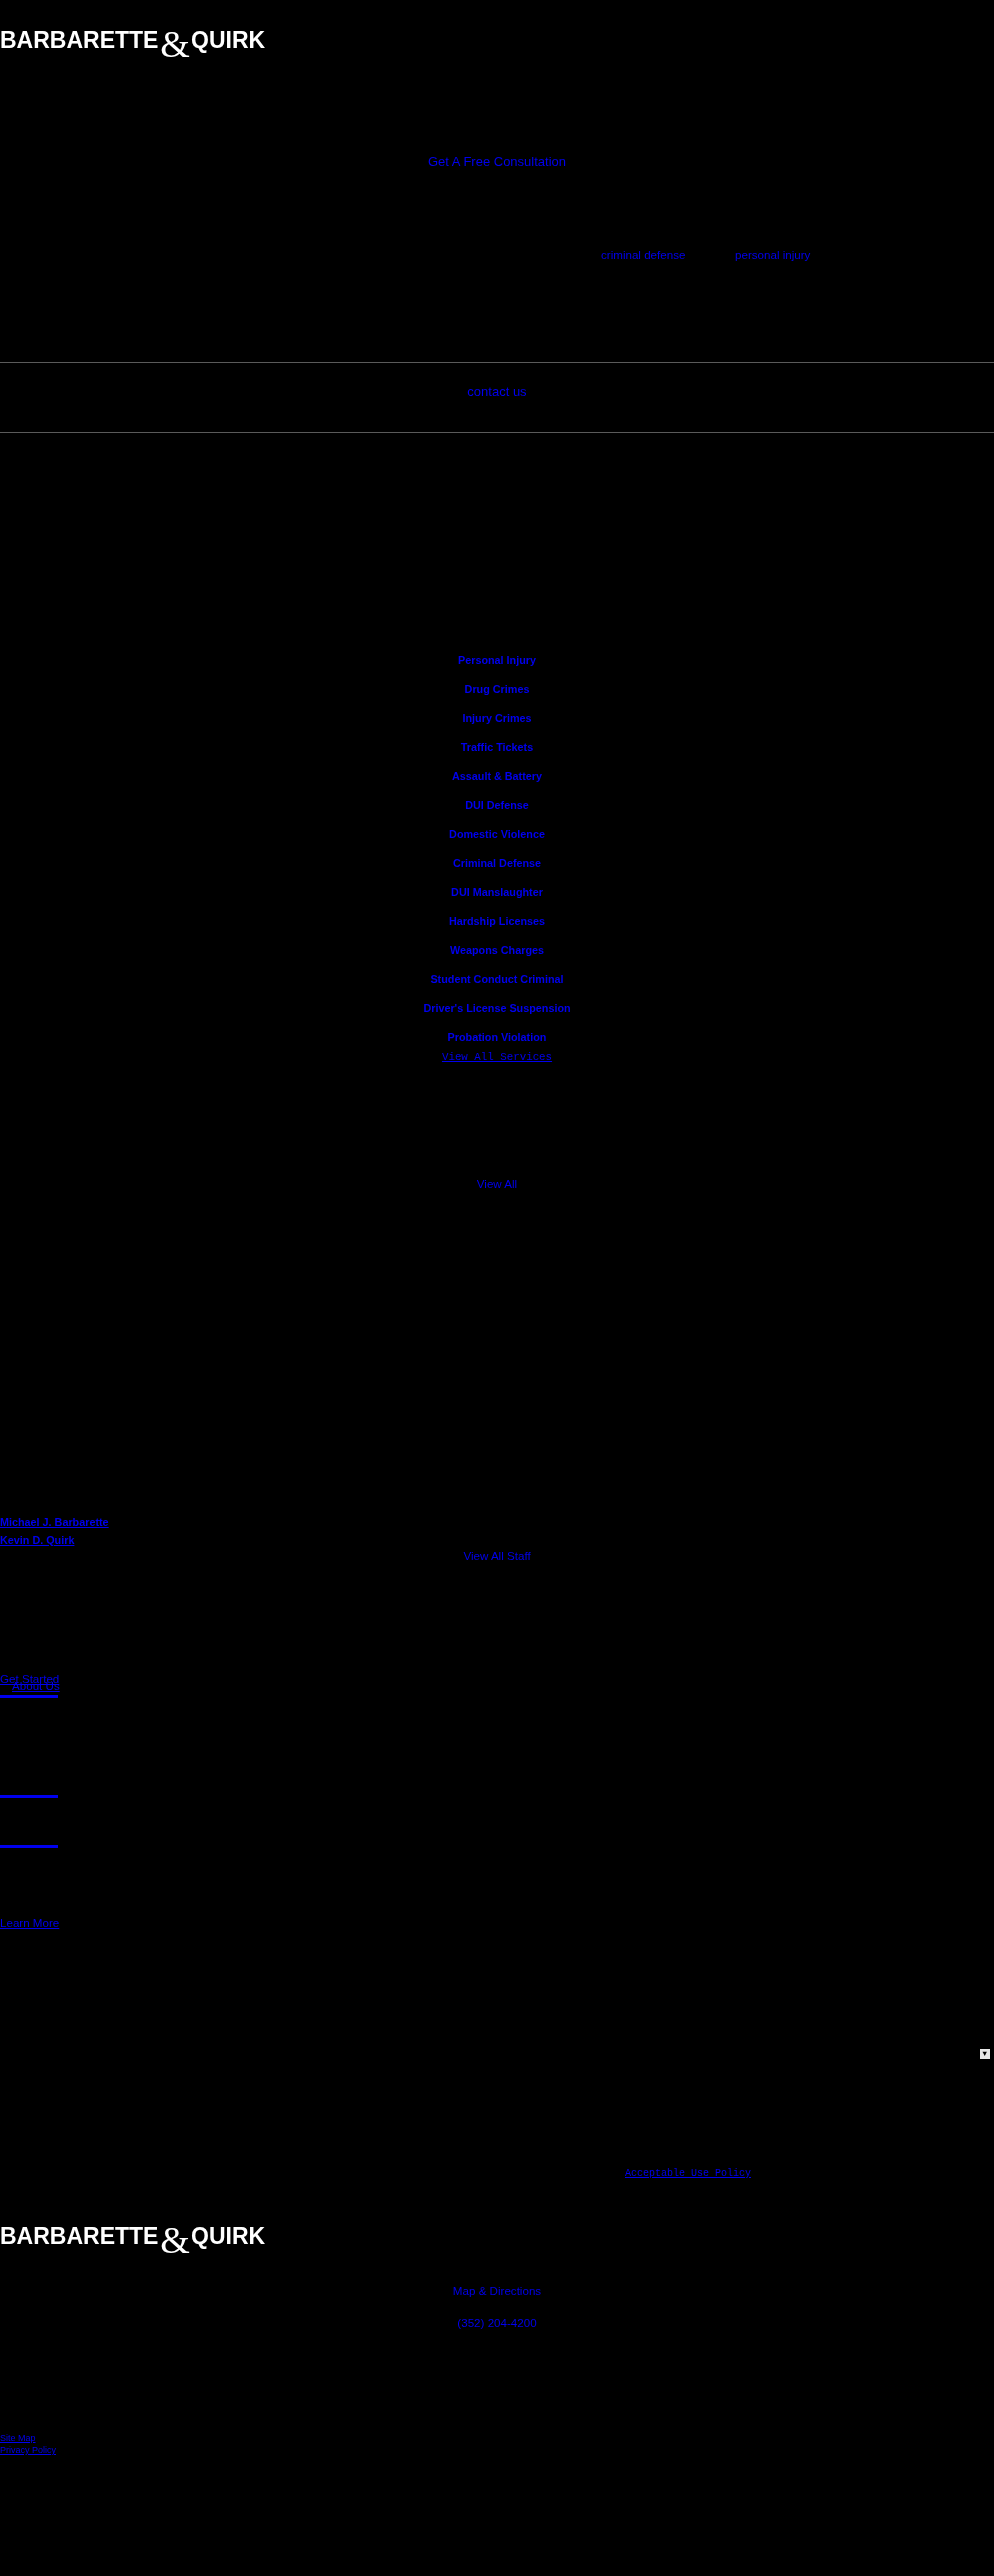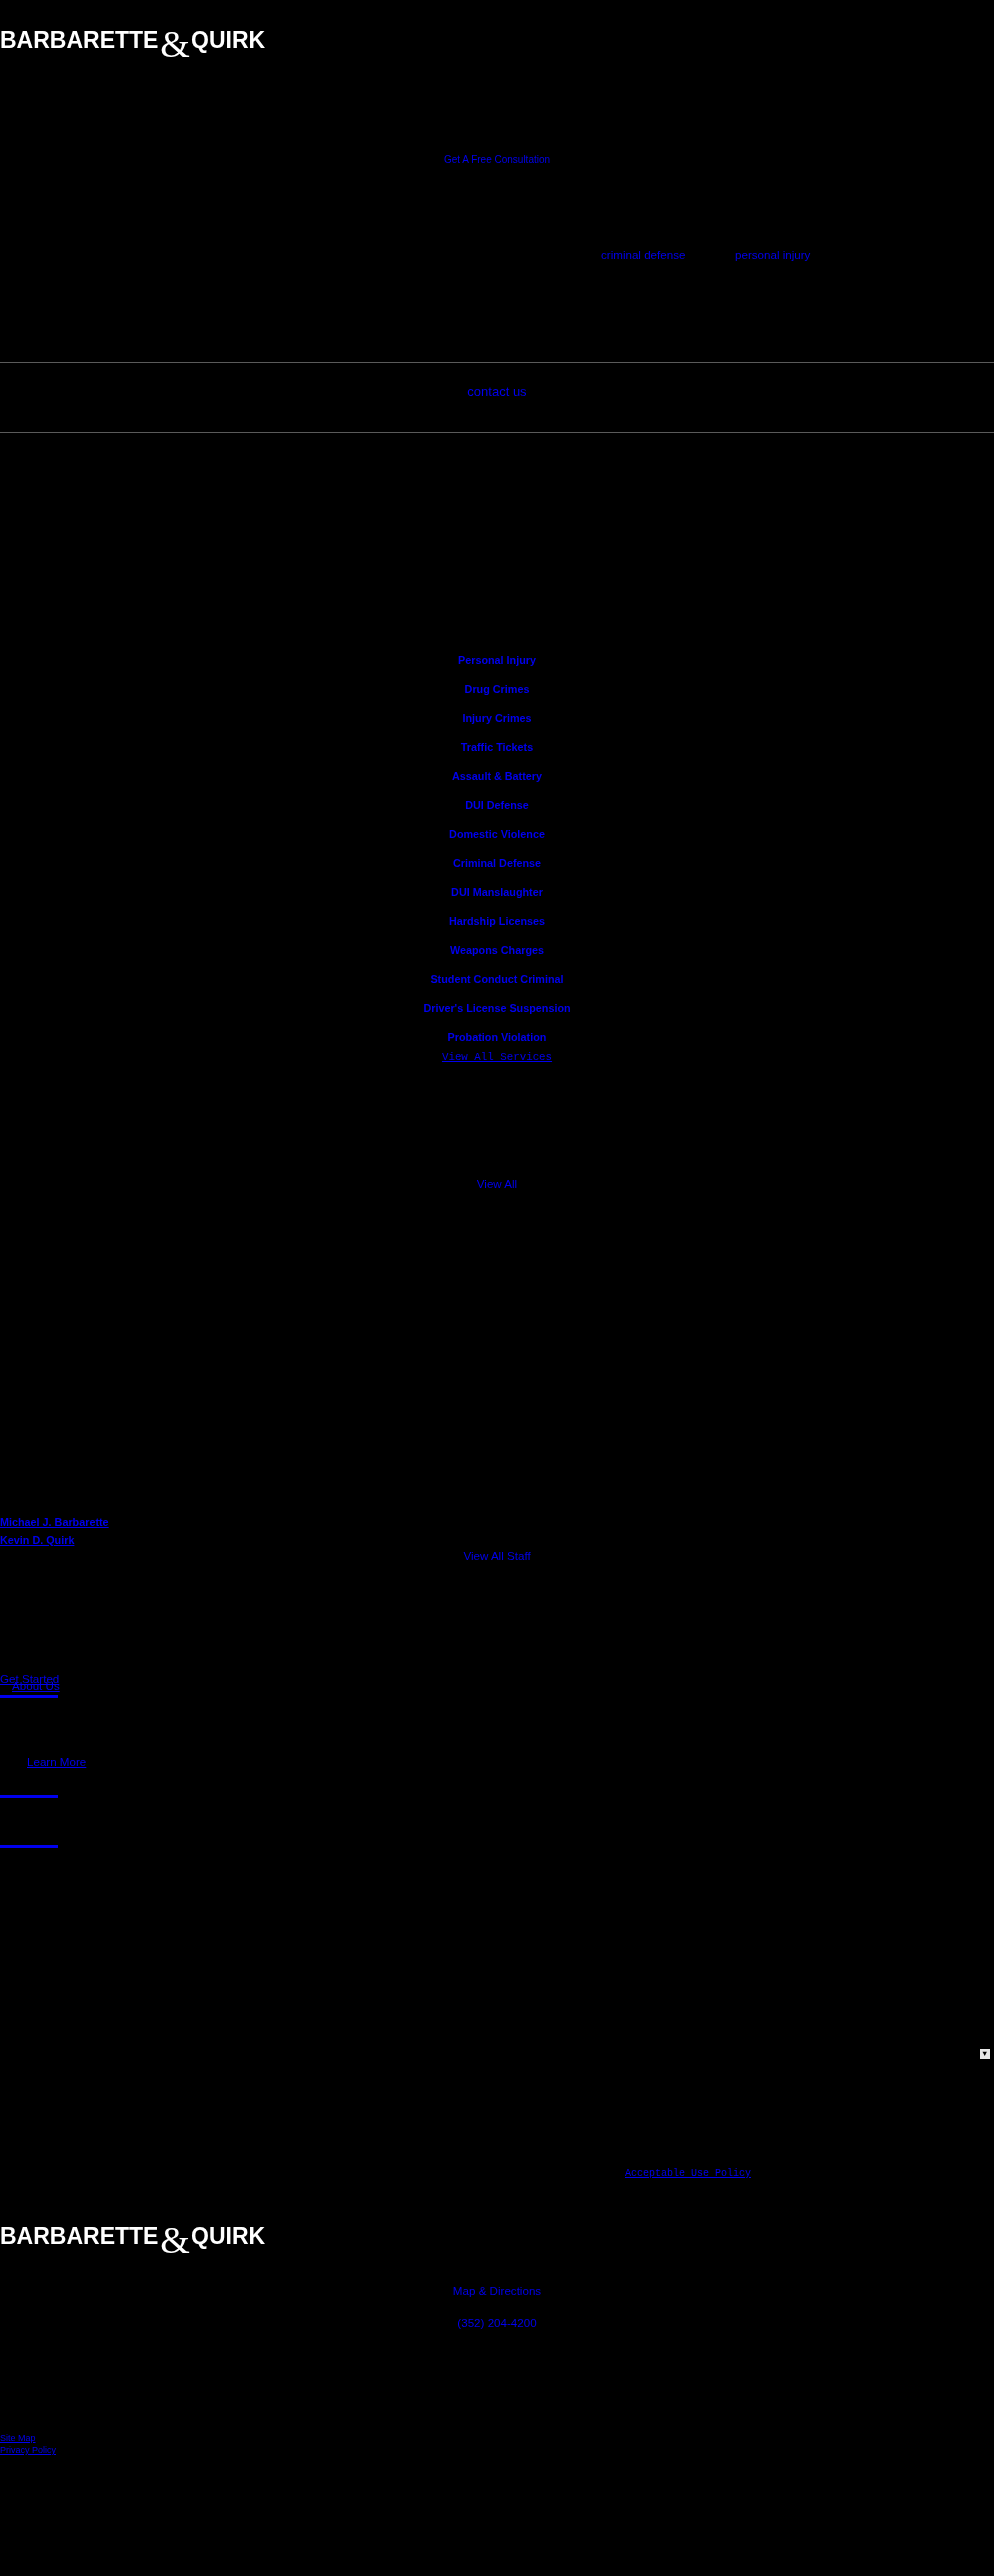--- a/index.html
+++ b/index.html
@@ -51,21 +51,21 @@
     font-size: 11.6px;
     text-decoration: none;
     white-space: nowrap;
   }
   .link.center { transform: translateX(-50%); }
   .ul { text-decoration: underline; }
 
   
   #hero-cta {
     left: 497px; top: 154px;
-    font-size: 10px;
+    font-size: 13px;
   }
 
   
   #tab-criminal { left: 601px; top: 248px; font-size: 11.6px; }
   #tab-personal { left: 735px; top: 248px; font-size: 11.6px; }
 
   
   .hr-line {
     position: absolute;
     left: 0; width: 994px;
@@ -129,21 +129,21 @@
     position: absolute;
     left: 0px;
     width: 58px;
     height: 2.5px;
     background: #0000ee;
   }
   #blk1-title { top: 1672px; }
   #blk1-rule  { top: 1695px; }
   #blk2-title { top: 1679px; padding-left: 12px; }
   #blk2-rule  { top: 1795px; }
-  #blk3-title { top: 1755px; margin-left: 27px; }
+  #blk3-title { top: 1916px; }
   #blk3-rule  { top: 1845px; }
 
   
   #arrow-box {
     position: absolute;
     left: 979px; top: 2048px;
     width: 11.6px; height: 11.6px;
     background: #e8e8e8;
     border: 0.8px solid #000;
     display: flex; align-items: center; justify-content: center;

